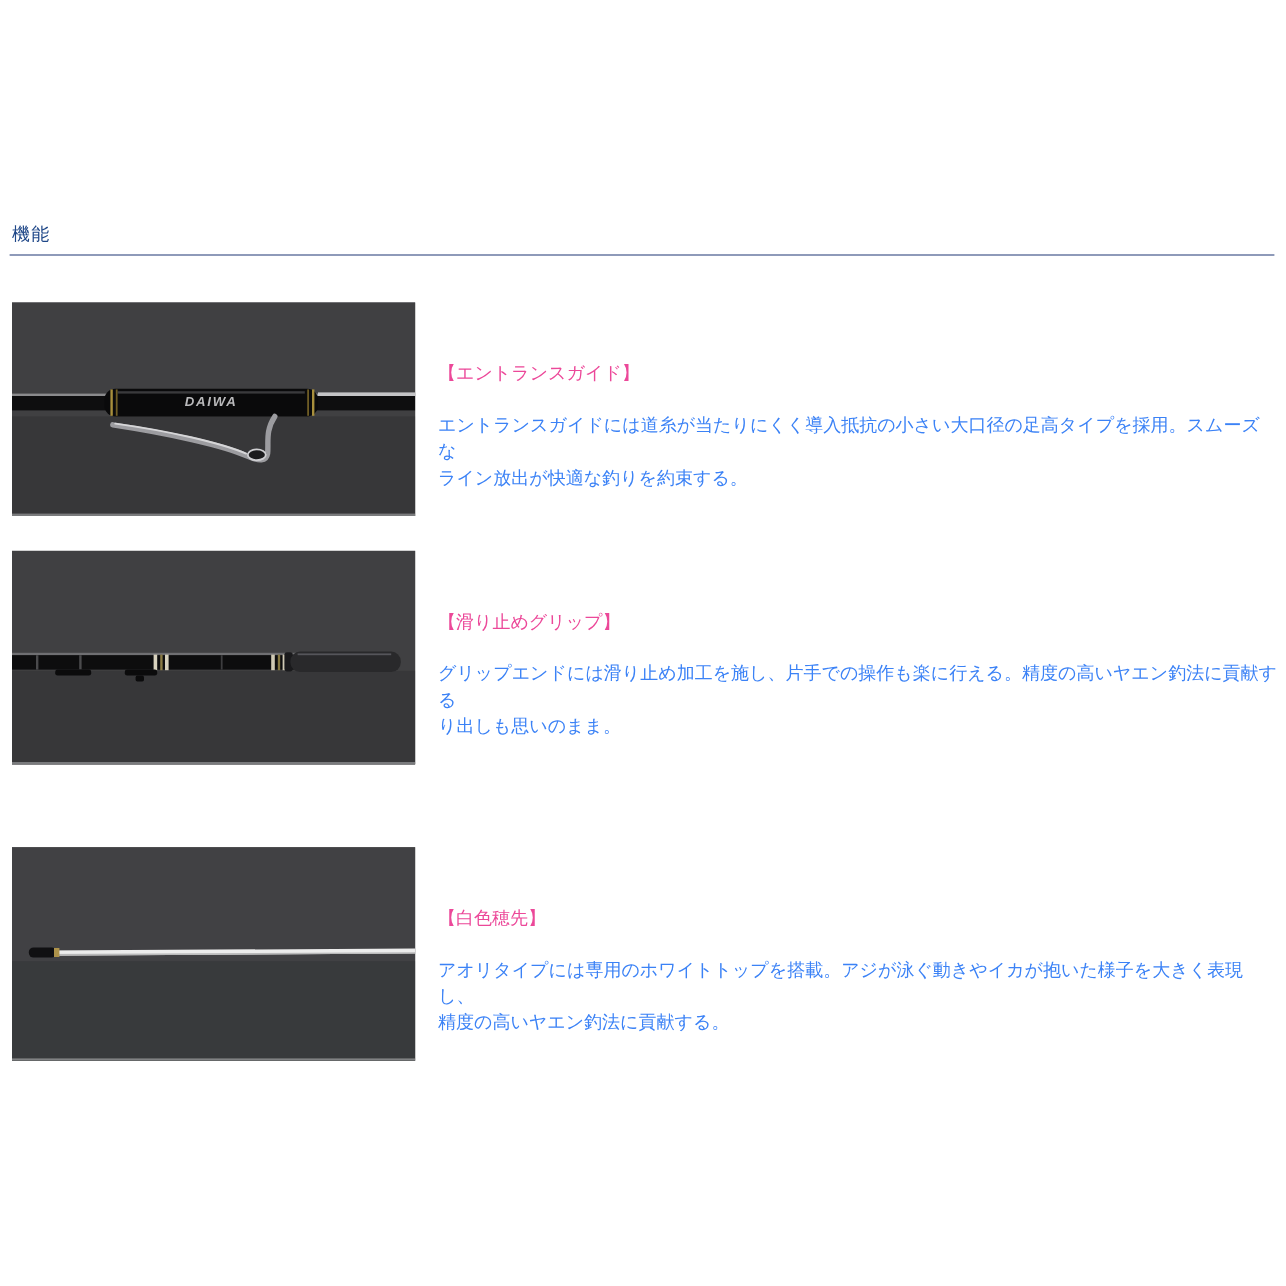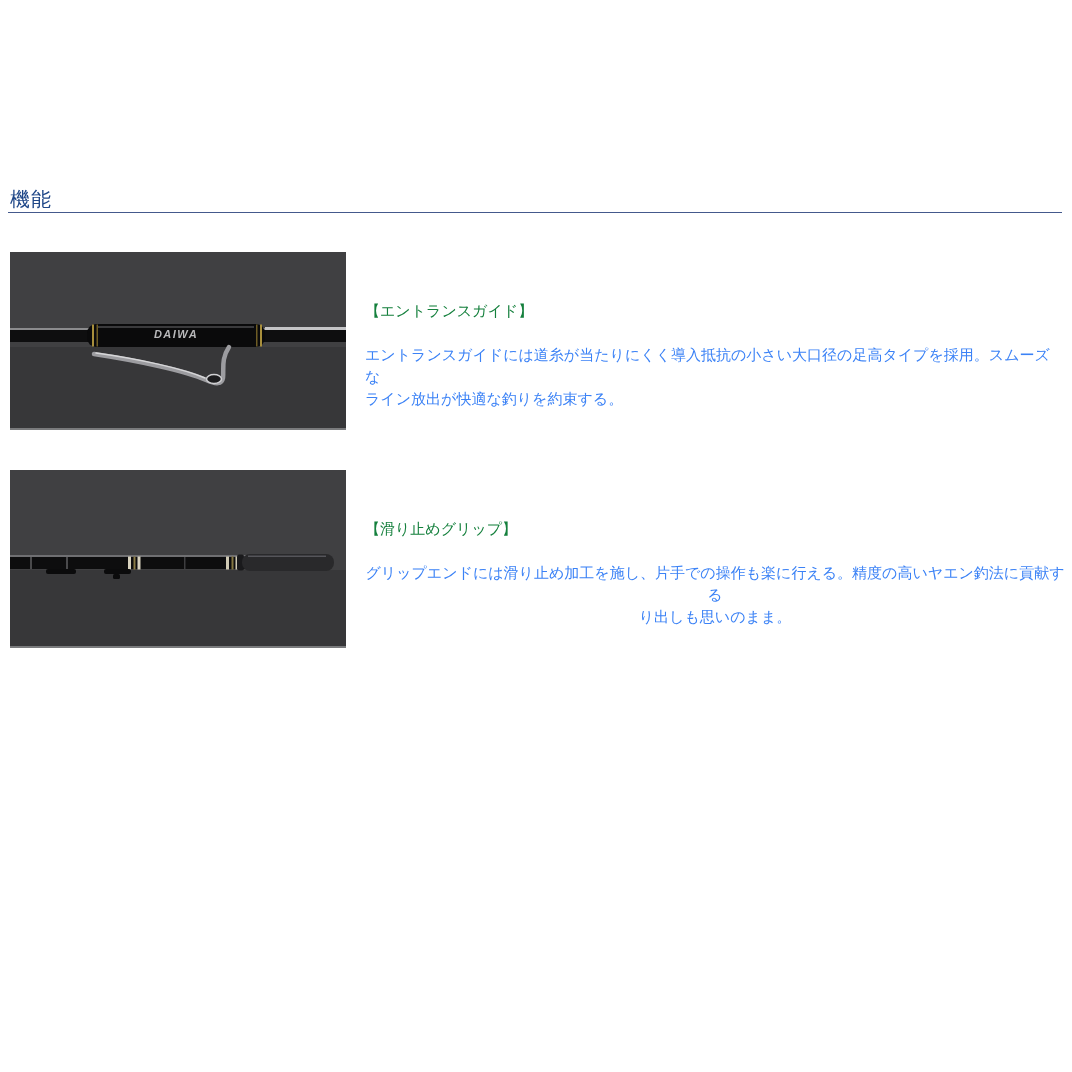--- a/index.html
+++ b/index.html
@@ -3,37 +3,37 @@
 <meta charset="utf-8">
 <style>
   * { margin:0; padding:0; box-sizing:border-box; }
   html,body { background:#ffffff; }
   .page {
     position:relative; width:1072px; height:1072px; background:#ffffff;
     font-family:"Liberation Sans","DejaVu Sans",sans-serif; color:#333333;
   }
   .section-title {
     position:absolute; left:10px; top:186px;
-    font-size:20px; color:#1f4788; font-weight:normal; letter-spacing:1px;
+    font-size:15px; color:#1f4788; font-weight:normal; letter-spacing:1px;
   }
   .divider {
     position:absolute; left:8px; top:212px; width:1054px; height:1px;
     background:#44598c;
   }
   .feature-row { position:absolute; left:0; width:1072px; height:178px; }
   .row-1 { top:252px; }
-  .row-2 { top:470px;text-align:center; }
+  .row-2 { top:459px; }
   .row-3 { top:706px; }
   .feature-image {
     position:absolute; left:10px; top:0; width:336px; height:178px;
     display:block; background:#3d3d3f;
   }
   .feature-text { position:absolute; left:365px; top:0; width:700px; }
   .feature-heading {
-    position:absolute; left:0; top:50px; font-size:15px; color:#15803d;
+    position:absolute; left:0; top:50px; font-size:15px; color:#ec4899;
     white-space:nowrap;
   }
   .feature-body {
     position:absolute; left:0; top:92px; font-size:15px; line-height:22px;
     color:#3b82f6; white-space:pre-line; width:700px;
   }
   svg { display:block; }
 </style>
 </head>
 <body>
@@ -99,14 +99,32 @@
       <rect x="94" y="99" width="27" height="5" rx="2" fill="#0b0b0c"></rect>
       <rect x="103" y="104" width="7" height="5" rx="1.5" fill="#0b0b0c"></rect>
     </svg>
     <div class="feature-text">
       <div class="feature-heading">【滑り止めグリップ】</div>
       <div class="feature-body">グリップエンドには滑り止め加工を施し、片手での操作も楽に行える。精度の高いヤエン釣法に貢献する
 り出しも思いのまま。</div>
     </div>
   </div>
 
+  <div class="feature-row row-3">
+    <svg class="feature-image" viewBox="0 0 336 178" width="336" height="178" xmlns="http://www.w3.org/2000/svg">
+      <rect x="0" y="0" width="336" height="178" fill="#414144"></rect>
+      <rect x="0" y="95" width="336" height="83" fill="#383a3c"></rect>
+      <rect x="0" y="176" width="336" height="2" fill="#808183"></rect>
+
+      <polygon points="24,86 336,84.5 336,88.5 24,90.5" fill="#ececec"></polygon>
+      <polygon points="24,89 336,87.5 336,88.5 24,90.5" fill="#b9b9ba"></polygon>
+
+      <rect x="14" y="83.5" width="23" height="8.5" rx="4" fill="#101012"></rect>
+      <rect x="35" y="84" width="4.5" height="7.5" fill="#ad924a"></rect>
+    </svg>
+    <div class="feature-text">
+      <div class="feature-heading">【白色穂先】</div>
+      <div class="feature-body">アオリタイプには専用のホワイトトップを搭載。アジが泳ぐ動きやイカが抱いた様子を大きく表現し、
+精度の高いヤエン釣法に貢献する。</div>
+    </div>
+  </div>
 
 </div>
 
 </body></html>

